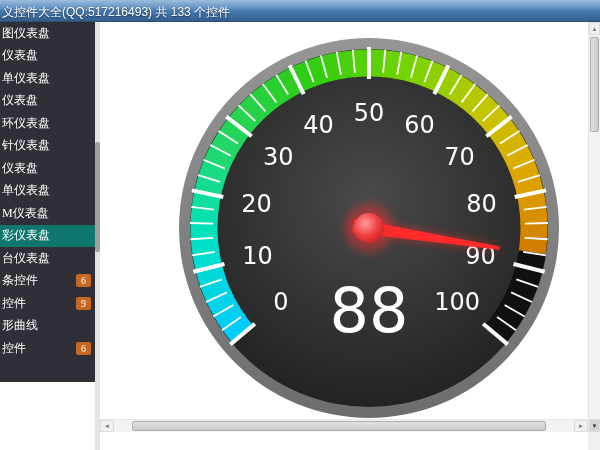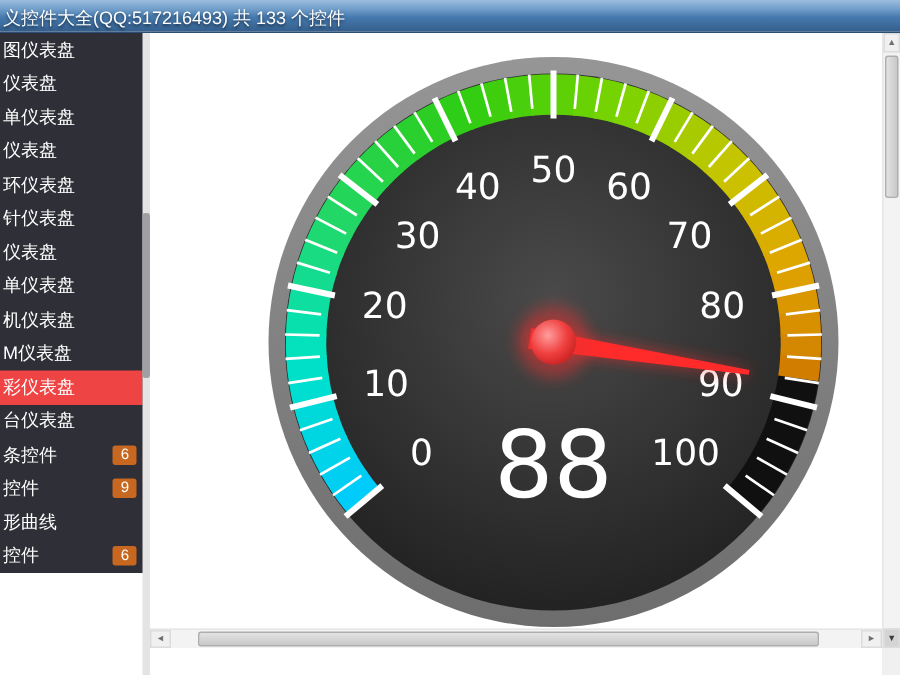--- a/index.html
+++ b/index.html
@@ -5,21 +5,21 @@
   *{box-sizing:border-box;}
   html,body{margin:0;padding:0;}
   body{width:600px;height:450px;overflow:hidden;background:#fff;font-family:"Liberation Sans",sans-serif;}
   .window{position:relative;width:600px;height:450px;overflow:hidden;background:#fff;}
 
   .titlebar{position:absolute;left:0;top:0;width:600px;height:22px;
     background:linear-gradient(180deg,#9cbede 0%,#6f9cc8 30%,#4579ad 55%,#345f8d 100%);
     border-bottom:1px solid #2b4f74;display:flex;align-items:flex-end;}
   .title{color:#fff;font-size:12px;padding-left:2px;white-space:nowrap;text-shadow:0 1px 2px rgba(0,0,0,.55);}
 
-  .sidebar{position:absolute;left:0;top:22px;width:100px;height:360px;background:#2f2f37;}
+  .sidebar{position:absolute;left:0;top:22px;width:100px;height:360px;background:#2f2f37;font-family:Liberation Serif, serif;}
   .sb-list{position:absolute;left:0;top:0;right:5px;bottom:0;display:flex;flex-direction:column;}
   .sb-item{flex:0 0 22.5px;height:22.5px;display:flex;align-items:center;color:#fff;font-size:12px;padding-left:2px;cursor:default;}
   .sb-label{flex:1;white-space:nowrap;overflow:hidden;}
   .sb-badge{color:#fff;font-size:10px;line-height:13px;padding:0 5px;border-radius:2px;margin-right:4px;}
   .sb-scroll{position:absolute;right:0;top:0;width:5px;height:428px;background:#e4e4e4;}
   .sb-scroll-thumb{position:absolute;left:0;width:5px;top:120px;height:110px;background:#9fa0a4;border-radius:2px;}
 
   .main{position:absolute;left:100px;top:22px;width:488px;height:397px;background:#fff;}
   #gauge{position:absolute;left:69px;top:6px;width:400px;height:400px;}
 
@@ -64,26 +64,23 @@
         <div class="sb-item">
           <span class="sb-label">针仪表盘</span>
         </div>
         <div class="sb-item">
           <span class="sb-label">仪表盘</span>
         </div>
         <div class="sb-item">
           <span class="sb-label">单仪表盘</span>
         </div>
         <div class="sb-item">
-          <span class="sb-label">机仪表盘</span>
-        </div>
-        <div class="sb-item">
           <span class="sb-label">M仪表盘</span>
         </div>
-        <div class="sb-item" style="background: #ef4444;">
+        <div class="sb-item" style="background: #0f766e;">
           <span class="sb-label">彩仪表盘</span>
         </div>
         <div class="sb-item">
           <span class="sb-label">台仪表盘</span>
         </div>
         <div class="sb-item">
           <span class="sb-label">条控件</span>
           <span class="sb-badge" style="background: rgb(200, 103, 31);">6</span>
         </div>
         <div class="sb-item">

